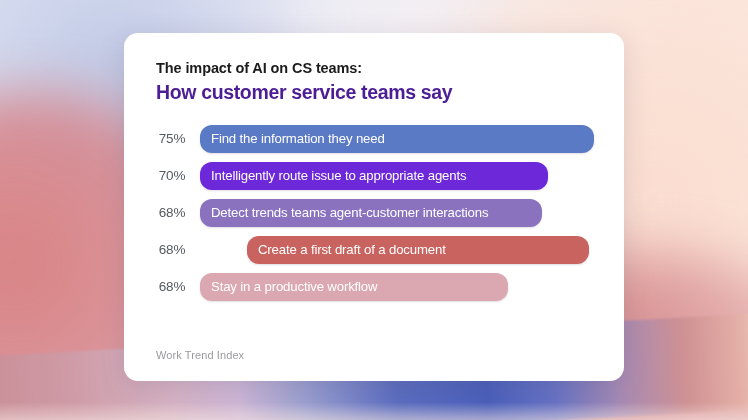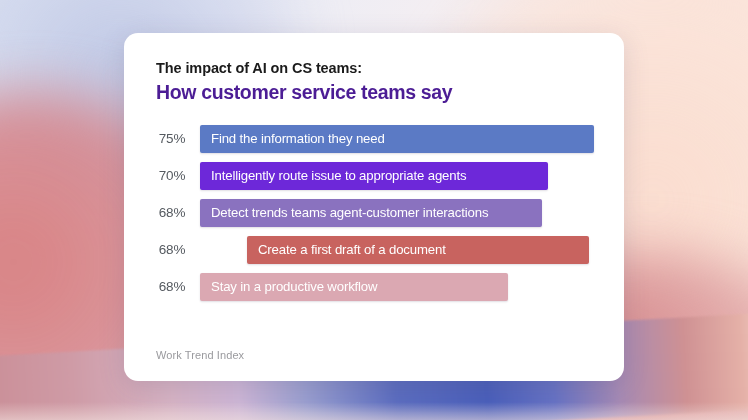--- a/index.html
+++ b/index.html
@@ -156,21 +156,21 @@
     flex:0 0 44px;
     text-align:center;
     padding-right:12px;
     font-size:13.5px;
     color:#555a60;
     letter-spacing:-0.2px;
   }
 
   .row-bar {
     height:28px;
-    border-radius:2px;
+    border-radius:12px;
     display:flex;
     align-items:center;
     padding-left:11px;
     box-shadow:0 1px 2px rgba(60,50,80,0.16);
     overflow:hidden;
     white-space:nowrap;
   }
 
   .row-label {
     font-size:13.2px;

